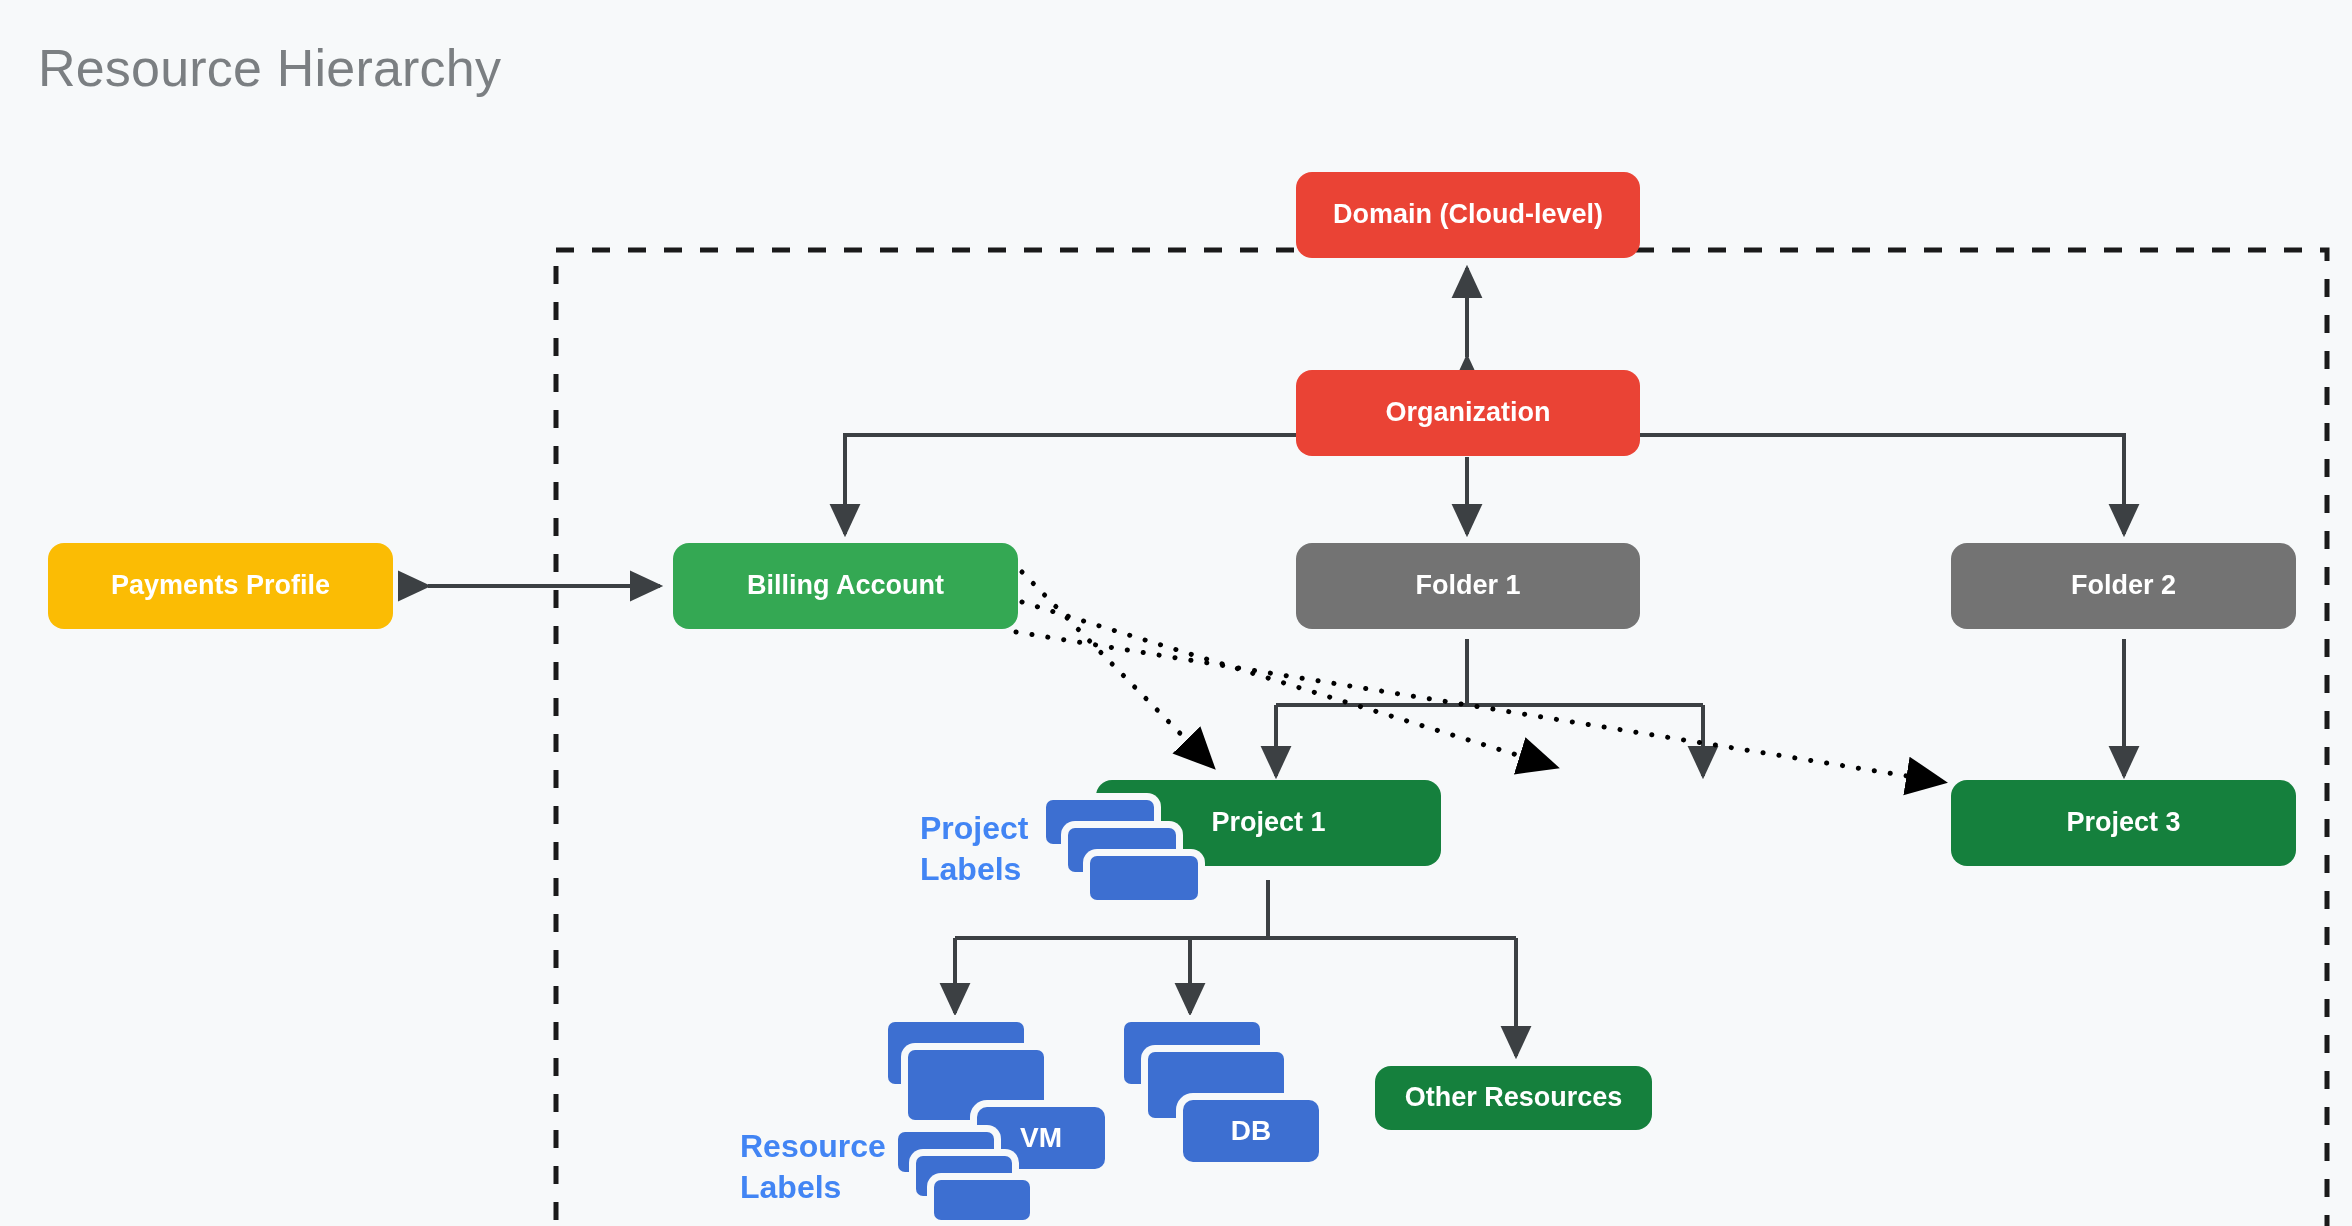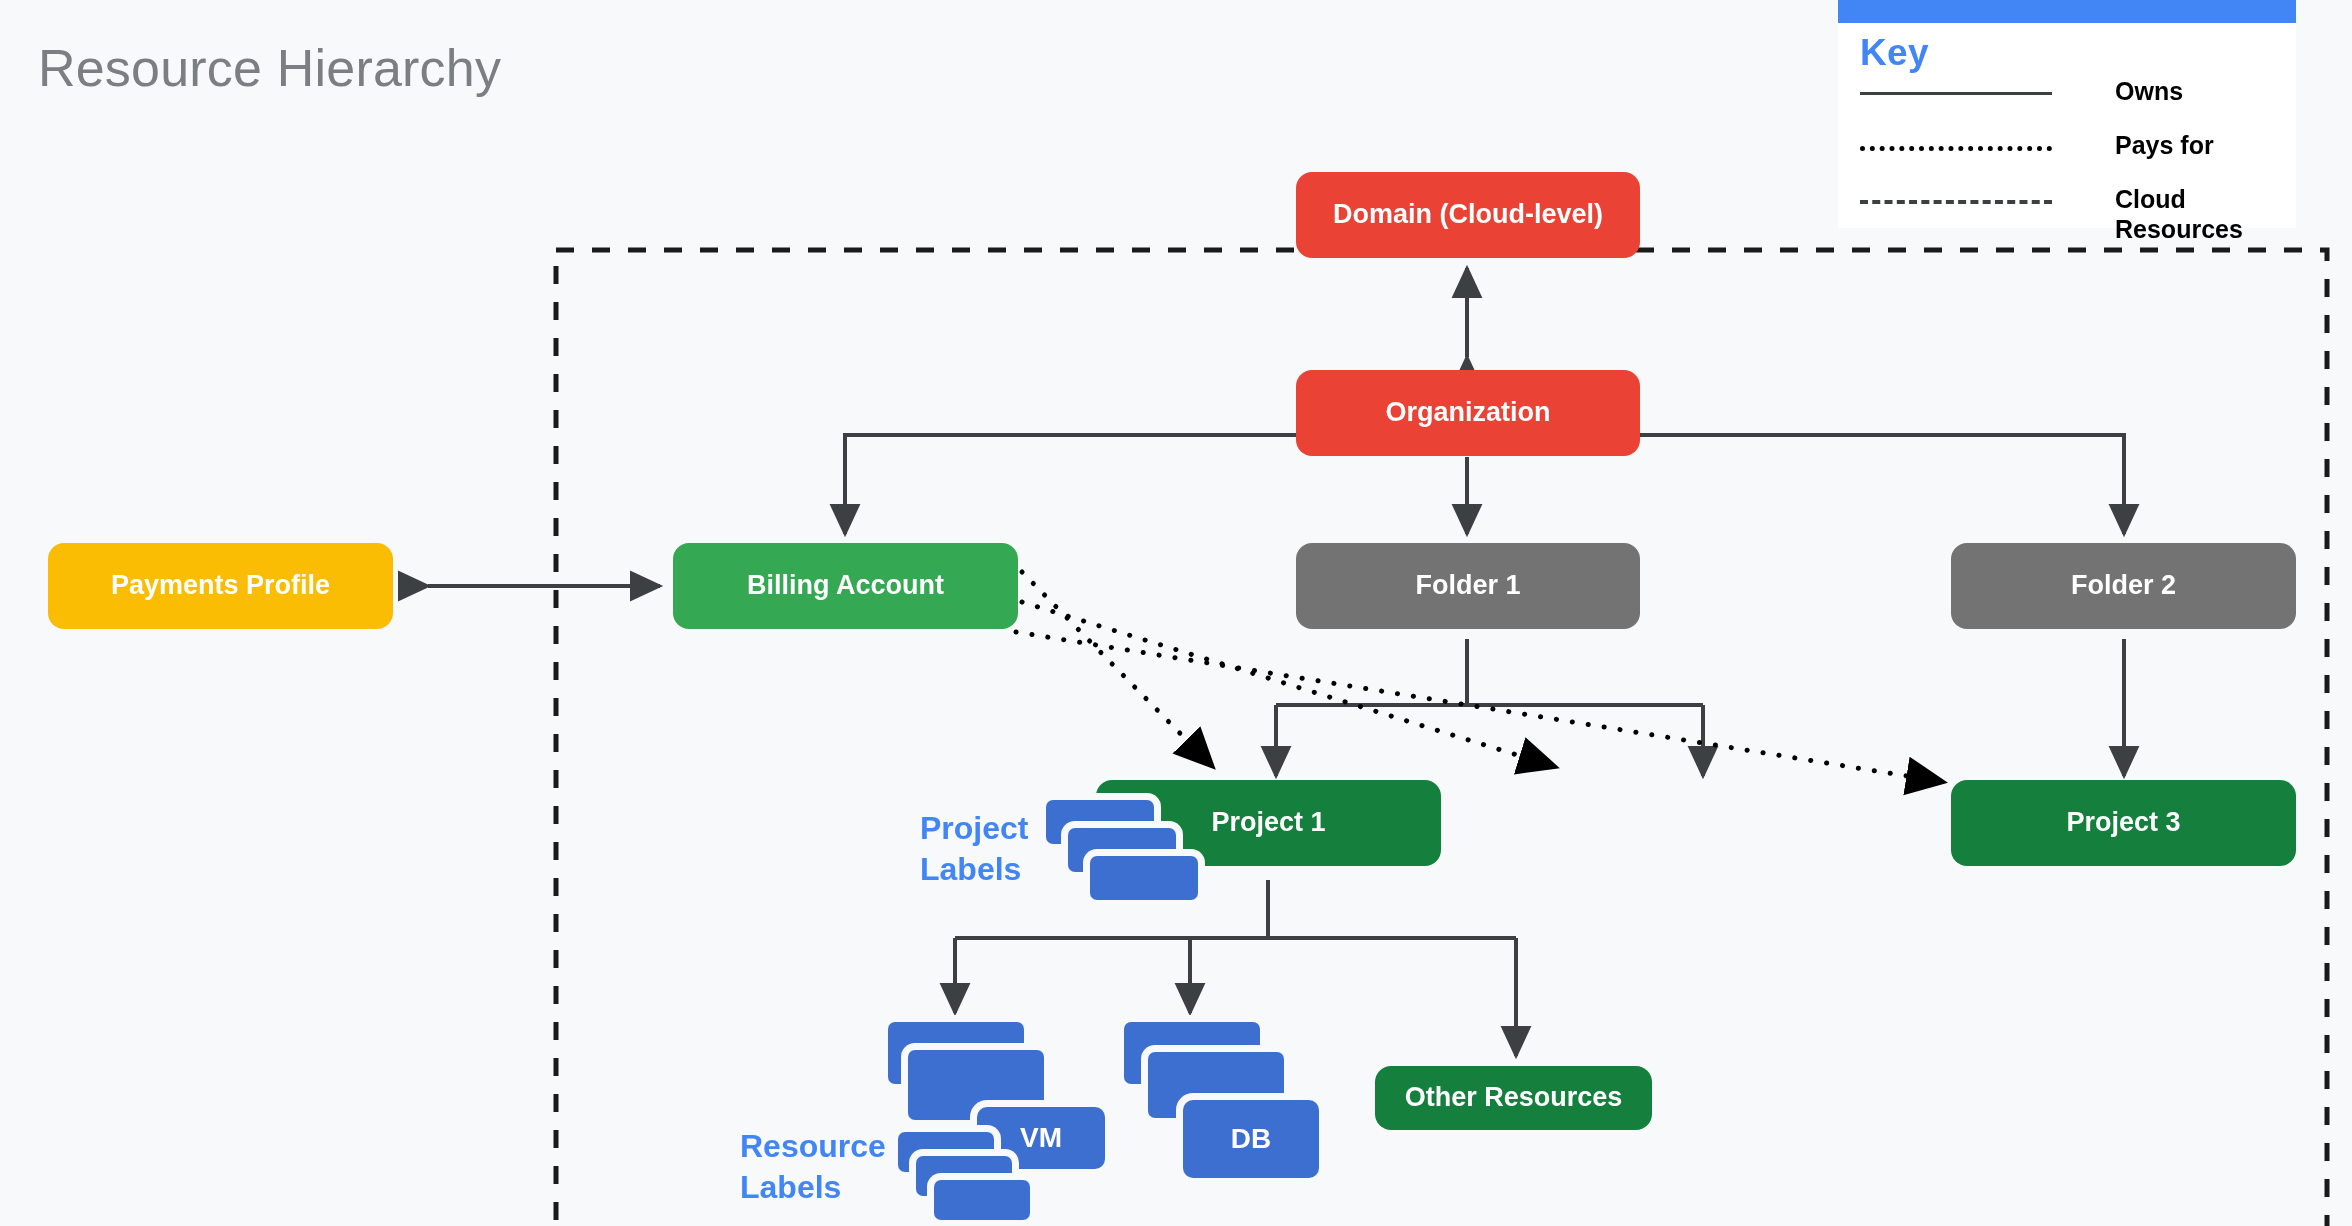--- a/index.html
+++ b/index.html
@@ -150,39 +150,16 @@
 
   <div class="chip" style="left:888px;top:1022px;width:136px;height:62px;"></div>
   <div class="chip" style="left:908px;top:1050px;width:136px;height:70px;"></div>
   <div class="bigchip" style="left:977px;top:1107px;width:128px;height:62px;">VM</div>
   <div class="chip" style="left:898px;top:1132px;width:96px;height:40px;"></div>
   <div class="chip" style="left:916px;top:1156px;width:96px;height:40px;"></div>
   <div class="chip" style="left:934px;top:1180px;width:96px;height:40px;"></div>
 
   <div class="chip" style="left:1124px;top:1022px;width:136px;height:62px;"></div>
   <div class="chip" style="left:1148px;top:1052px;width:136px;height:66px;"></div>
-  <div class="bigchip" style="left:1183px;top:1100px;width:136px;height:78px;">DB</div>
+  <div class="bigchip" style="left:1183px;top:1100px;width:136px;height:62px;">DB</div>
 
-  <div class="legend">
-    <div class="legend-bar"></div>
-    <div class="legend-title">Key</div>
-    <div class="legend-rows">
-
-      <div class="legend-row">
-        <div class="legend-sample ls-solid"></div>
-        <div class="legend-text">Owns</div>
-      </div>
-
-      <div class="legend-row">
-        <div class="legend-sample ls-dotted"></div>
-        <div class="legend-text">Pays for</div>
-      </div>
-
-      <div class="legend-row">
-        <div class="legend-sample ls-dashed"></div>
-        <div class="legend-text">Cloud
-Resources</div>
-      </div>
-
-    </div>
-  </div>
 
 </div>
 
 </body></html>

